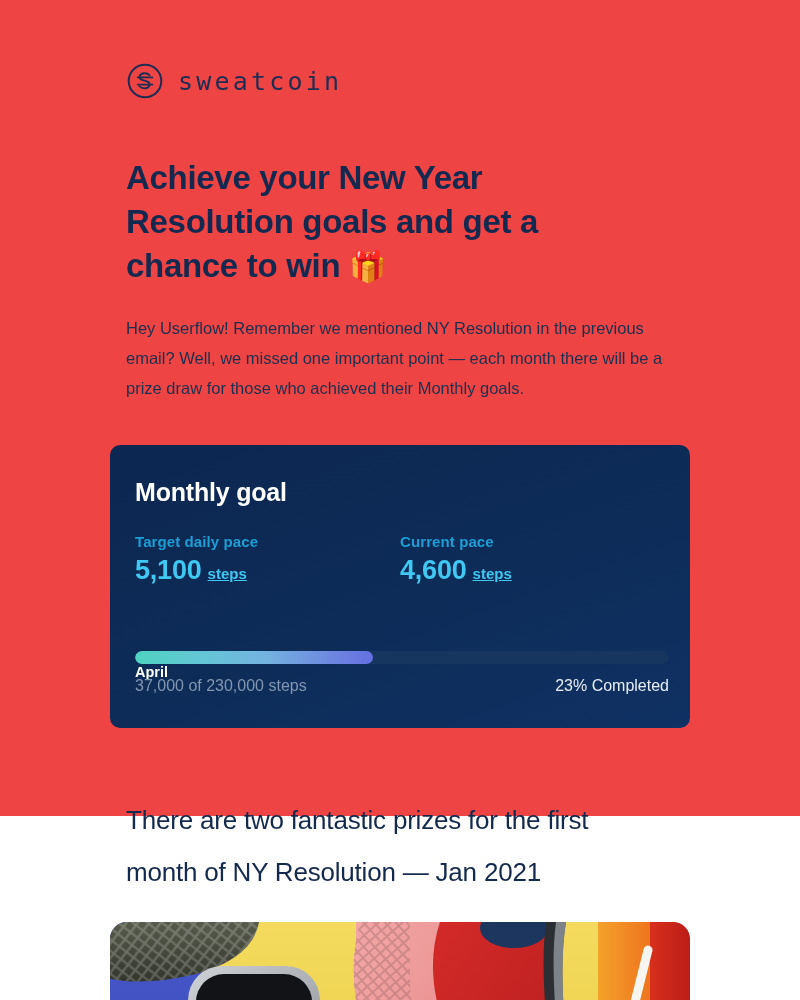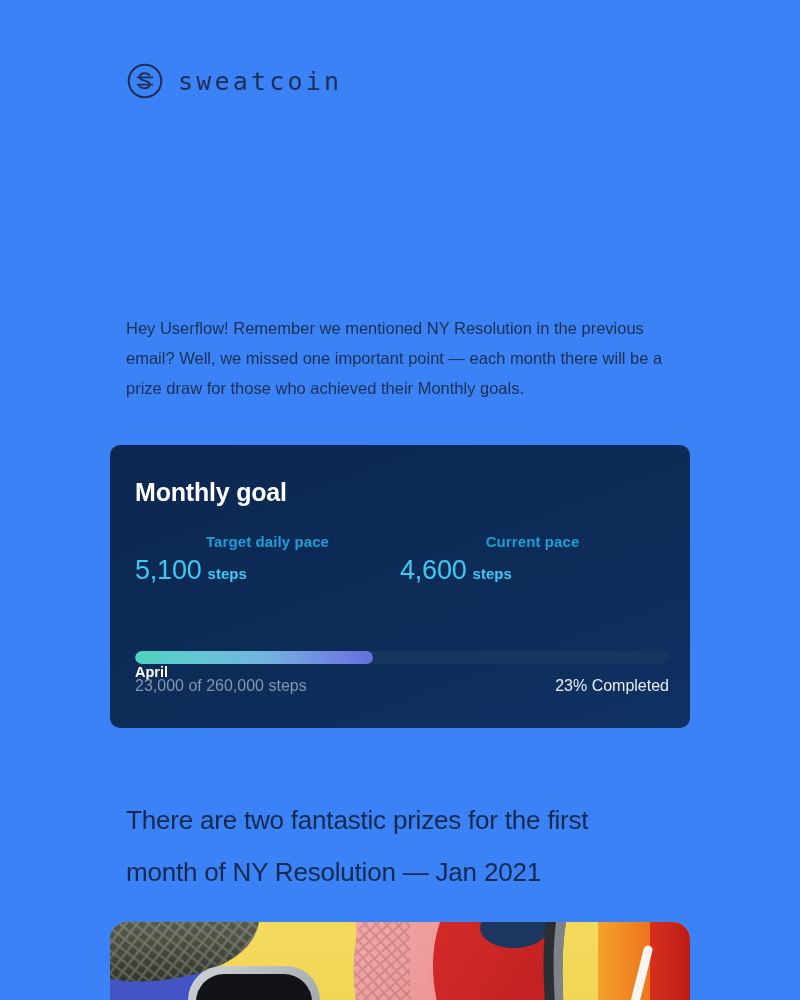--- a/index.html
+++ b/index.html
@@ -12,22 +12,22 @@
     width: 800px;
     height: 1000px;
     overflow: hidden;
     font-family: "Liberation Sans", sans-serif;
     -webkit-font-smoothing: antialiased;
   }
 
   .email {
     position: relative;
     width: 800px;
-    height: 1000px;
-    background: #3b82f6;
+    height: 816px;
+    background: #ef4444;
   }
 
   
   .logo-row {
     position: absolute;
     left: 126px;
     top: 62px;
     display: flex;
     align-items: center;
     gap: 14px;
@@ -108,39 +108,39 @@
   }
   .stat {
     width: 265px;
   }
   .stat-label {
     font-size: 15px;
     font-weight: 700;
     color: #1b9fd6;
     letter-spacing: 0.1px;
     margin-bottom: 7px;
-    text-align: center;
   }
   .stat-value-row {
     display: flex;
     align-items: baseline;
     gap: 6px;
   }
   .stat-value {
     font-size: 27px;
-    font-weight: 400;
+    font-weight: 700;
     color: #3fc9f2;
     letter-spacing: -0.2px;
     line-height: 1;
   }
   .stat-unit {
     font-size: 15px;
     font-weight: 700;
     color: #3fc9f2;
     line-height: 1;
+    text-decoration: underline;
   }
 
   .period-label {
     position: absolute;
     left: 25px;
     top: 174px;
     font-size: 14.5px;
     font-weight: 700;
     color: #ffffff;
     margin-top: 45px;
@@ -221,20 +221,21 @@
   <div class="logo-row">
     <svg class="logo-mark" viewBox="0 0 38 38">
       <circle cx="19" cy="19" r="16.3" fill="none" stroke="#1d2d54" stroke-width="2"></circle>
       <path d="M23.4 13.2c-1.1-1.3-2.8-2-4.6-2-3 0-5.1 1.6-5.1 3.9 0 1.6 1.1 2.6 3.1 3.1l3.4 .85c2.2 .55 3.4 1.6 3.4 3.3 0 2.4-2.2 4.0-5.3 4.0-2.0 0-3.8-.75-4.9-2.1" fill="none" stroke="#1d2d54" stroke-width="1.9" stroke-linecap="round"></path>
       <line x1="11.6" y1="15.4" x2="26.4" y2="15.4" stroke="#1d2d54" stroke-width="1.7" stroke-linecap="round"></line>
       <line x1="11.6" y1="22.6" x2="26.4" y2="22.6" stroke="#1d2d54" stroke-width="1.7" stroke-linecap="round"></line>
     </svg>
     <span class="logo-word">sweatcoin</span>
   </div>
 
+  <h1 class="headline"><span>Achieve your New Year Resolution goals and get a chance to win </span><span class="emoji">🎁</span></h1>
 
   <p class="intro">Hey Userflow! Remember we mentioned NY Resolution in the previous email? Well, we missed one important point — each month there will be a prize draw for those who achieved their Monthly goals.</p>
 
   <div class="goal-card">
 
     <div class="goal-title">Monthly goal</div>
 
     <div class="stats">
 
       <div class="stat">
@@ -255,21 +256,21 @@
 
     </div>
 
     <div class="period-label">April</div>
 
     <div class="progress-track">
       <div class="progress-fill" id="progress-fill" style="width: 44.5%;"></div>
     </div>
 
     <div class="progress-foot">
-      <span class="progress-steps">23,000 of 260,000 steps</span>
+      <span class="progress-steps">37,000 of 230,000 steps</span>
       <span class="progress-pct">23% Completed</span>
     </div>
 
   </div>
 
   <h2 class="subheading">There are two fantastic prizes for the first month of NY Resolution — Jan 2021</h2>
 
   <div class="hero-image">
     <svg viewBox="0 0 580 160" preserveAspectRatio="none">
       <defs>

